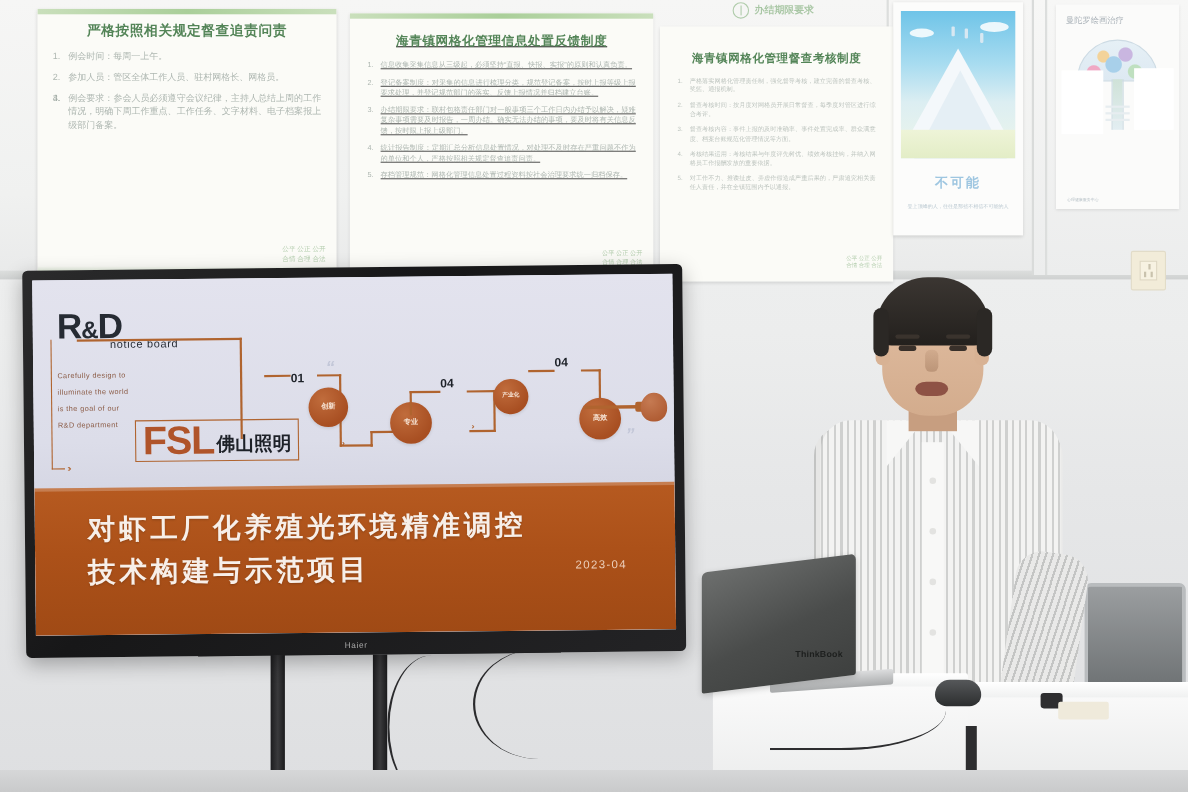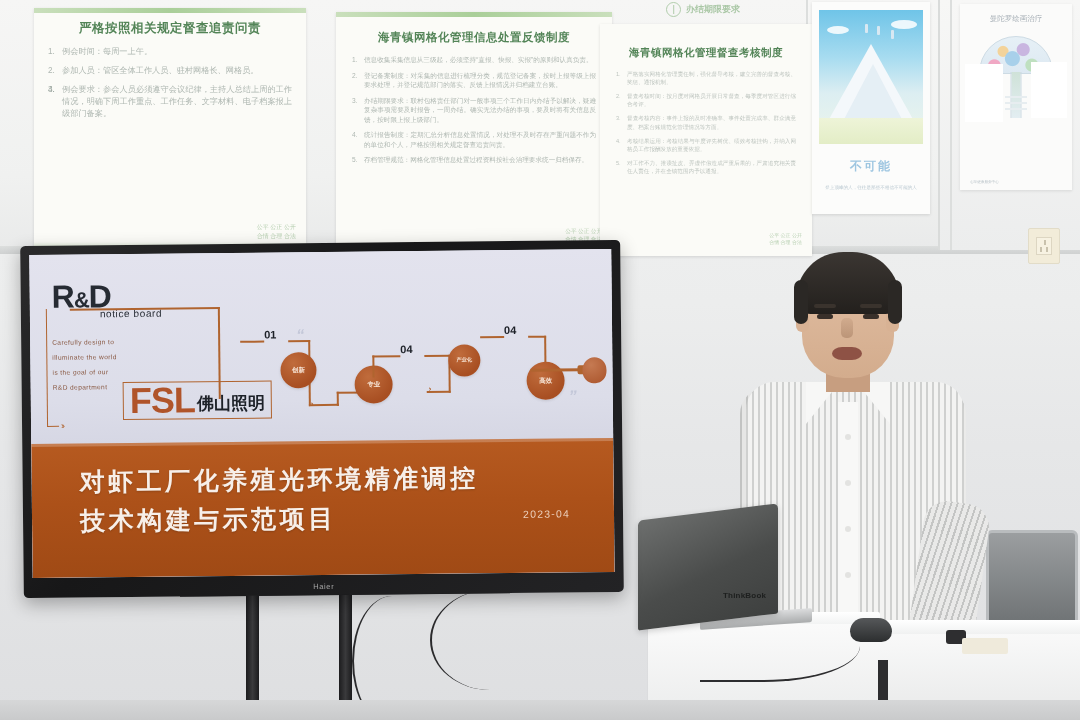--- a/index.html
+++ b/index.html
@@ -64,21 +64,21 @@
   .poster .pgreen-bottom{
     position:absolute; left:0; right:0; bottom:0; height:14px;
     background:linear-gradient(180deg,rgba(150,195,130,0),rgba(120,180,100,.55));
   }
 
   #poster1 { left:34px;  top:8px;  width:272px; height:248px; padding:12px 14px; }
   #poster1 .ptitle{ font-size:12.5px; margin-bottom:9px; }
   #poster1 li{ font-size:8.2px; margin-bottom:7px; padding-left:14px; position:relative;}
   #poster1 li .num{ position:absolute; left:0; top:0; }
 
-  #poster2 { left:336px; top:12px; width:276px; height:246px; padding:18px 16px 12px; }
+  #poster2 { left:318px; top:12px; width:276px; height:246px; padding:18px 16px 12px;text-decoration:underline; }
   #poster2 .ptitle{ font-size:11.5px; margin-bottom:10px; }
   #poster2 li{ font-size:6.6px; margin-bottom:6px; padding-left:12px; position:relative;}
   #poster2 li .num{ position:absolute; left:0; top:0; }
 
   #poster3 { left:600px; top:24px; width:212px; height:232px; padding:22px 16px 12px; }
   #poster3 .ptitle{ font-size:10.5px; margin-bottom:10px; }
   #poster3 li{ font-size:5.6px; margin-bottom:6px; padding-left:11px; position:relative; opacity:.5;}
   #poster3 li .num{ position:absolute; left:0; top:0; }
 
   
@@ -139,21 +139,21 @@
   .mtn-sub{
     margin-top:10px; text-align:center; font-size:4.6px; color:#9bb0bd; opacity:.7;
   }
 
   
   #poster-mandala{
     position:absolute; left:960px; top:4px; width:112px; height:186px;
     background:#fbfbfa; box-shadow:0 1px 3px rgba(0,0,0,.1);
     padding:10px 9px; overflow:hidden;
   }
-  .mandala-title{ font-size:7.5px; color:#8f9aa3; text-align:center; opacity:.8; }
+  .mandala-title{ font-size:7.5px; color:#8f9aa3; text-align:left; opacity:.8; }
   .mandala-art{ position:relative; margin-top:12px; height:80px; }
   .mandala-dome{
     position:absolute; left:50%; top:0; transform:translateX(-50%);
     width:74px; height:38px;
     border-radius:74px 74px 0 0;
     background:
       radial-gradient(circle at 20% 80%, #f0a8c4 0 6px, transparent 7px),
       radial-gradient(circle at 45% 60%, #a8d0ea 0 7px, transparent 8px),
       radial-gradient(circle at 72% 78%, #bfe0c0 0 6px, transparent 7px),
       radial-gradient(circle at 32% 40%, #f3d39a 0 5px, transparent 6px),
@@ -678,21 +678,21 @@
           </div>
 
           <div class="fsl">
             <div class="fsl-en">FSL</div>
             <div class="fsl-cn">佛山照明</div>
           </div>
 
           <div class="flow">
             <div class="quote" style="left:38px; top:4px;">“</div>
 
-            <div class="steplabel" style="left:6px; top:6px;">01</div>
+            <div class="steplabel" style="left:6px; top:16px;">01</div>
             <div class="seg" style="left:-18px; top:18px; width:24px; height:2px;"></div>
             <div class="seg" style="left:30px; top:18px; width:22px; height:2px;"></div>
             <div class="seg" style="left:50px; top:18px; width:2px; height:66px;"></div>
             <div class="seg" style="left:50px; top:82px; width:30px; height:2px;"></div>
             <div class="mini-arrow" style="left:52px; top:78px;">››</div>
 
             <div class="node" style="left:22px; top:30px; width:36px; height:36px; font-size:6.5px;">创新</div>
 
             <div class="seg" style="left:78px; top:82px; width:2px; height:2px;"></div>
             <div class="seg" style="left:78px; top:70px; width:36px; height:2px;"></div>

